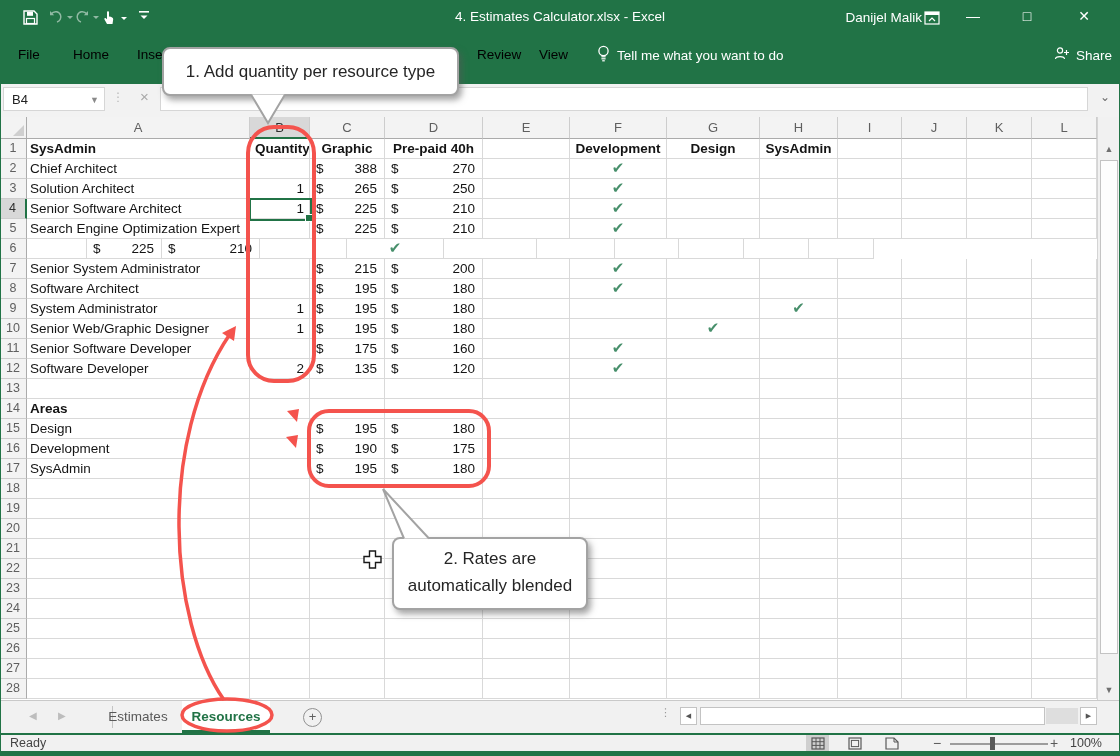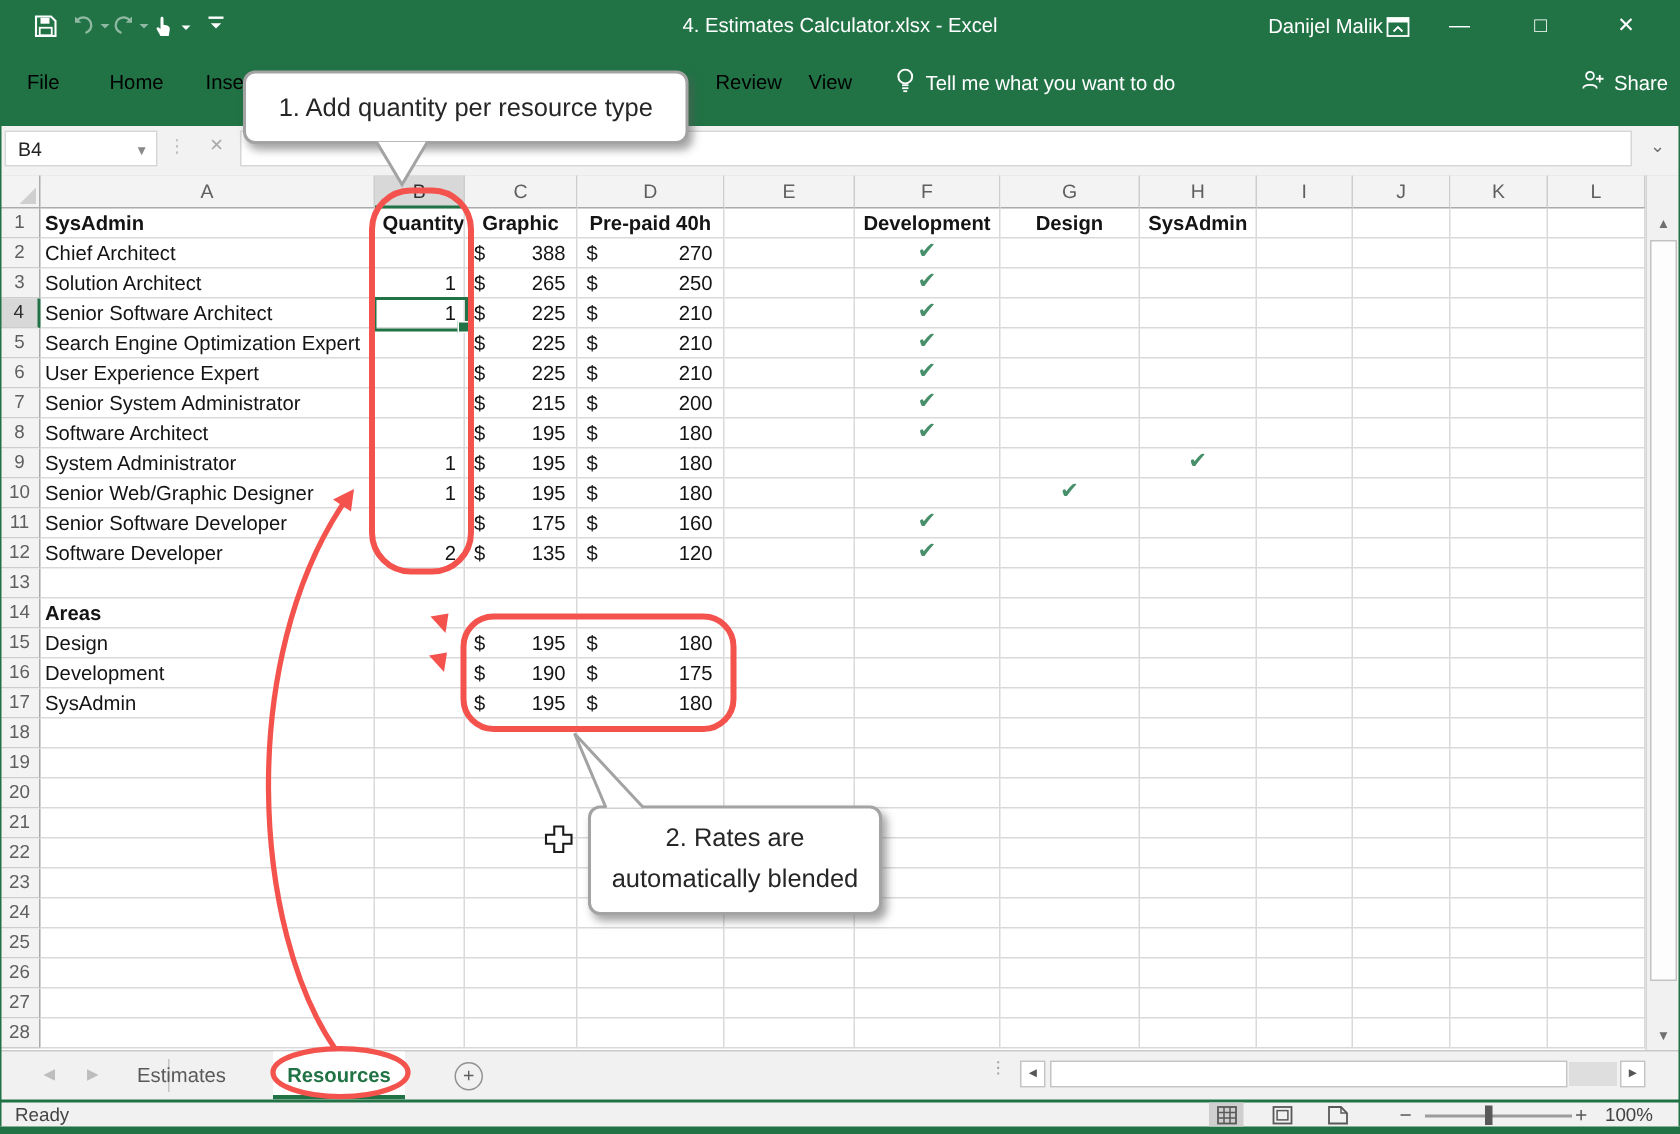--- a/index.html
+++ b/index.html
@@ -75,21 +75,21 @@
   #vthumb{position:absolute;left:2px;top:43px;width:18px;height:494px;background:#fdfdfd;
     border:1px solid #c3c3c3;box-sizing:border-box;}
 
   
   #tabstrip{position:absolute;left:0;top:700px;width:1120px;height:33px;background:#f1f1f1;
     border-top:1px solid #c9c9c9;box-sizing:border-box;}
   .navarrow{position:absolute;top:9px;font-size:10px;color:#bdbdbd;}
   #tab-sep{position:absolute;left:112px;top:5px;width:1px;height:22px;background:#c4c4c4;}
   .sheet-tab{position:absolute;top:0;height:32px;line-height:32px;font-size:13.5px;
     text-align:center;}
-  #tab-estimates{left:79px;width:84px;color:#595959;}
+  #tab-estimates{left:96px;width:84px;color:#595959;}
   #tab-resources{left:182px;width:88px;background:#fff;color:#217346;font-weight:bold;
     border-bottom:3px solid #217346;box-sizing:border-box;}
   #newsheet{position:absolute;left:303px;top:7px;width:17px;height:17px;border:1px solid #919191;
     border-radius:50%;color:#5f5f5f;font-size:13px;line-height:15px;text-align:center;}
   #hscroll-dots{position:absolute;left:660px;top:7px;color:#9a9a9a;font-size:11px;line-height:9px;}
   .harrow{position:absolute;top:6px;width:17px;height:18px;background:#fff;border:1px solid #c3c3c3;
     box-sizing:border-box;color:#555;font-size:7px;text-align:center;line-height:16px;}
   #hthumb{position:absolute;left:700px;top:6px;width:345px;height:18px;background:#fff;
     border:1px solid #c3c3c3;box-sizing:border-box;}
   #htrack-rest{position:absolute;left:1046px;top:7px;width:32px;height:16px;background:#dedede;}
@@ -327,21 +327,20 @@
         <div class="cell ac chk" style="width: 97px;">✔</div>
         <div class="cell" style="width: 93px;"></div>
         <div class="cell" style="width: 78px;"></div>
         <div class="cell" style="width: 64px;"></div>
         <div class="cell" style="width: 65px;"></div>
         <div class="cell" style="width: 65px;"></div>
         <div class="cell" style="width: 65px;"></div>
       </div>
       <div class="grid-row">
         <div class="row-header">6</div>
-        <div class="cell al" style="width: 223px;">User Experience Expert</div>
         <div class="cell" style="width: 60px;"></div>
         <div class="cell money" style="width: 75px;">
           <div class="cur">$</div>
           <div class="val">225</div>
         </div>
         <div class="cell money" style="width: 98px;">
           <div class="cur">$</div>
           <div class="val">210</div>
         </div>
         <div class="cell" style="width: 87px;"></div>

